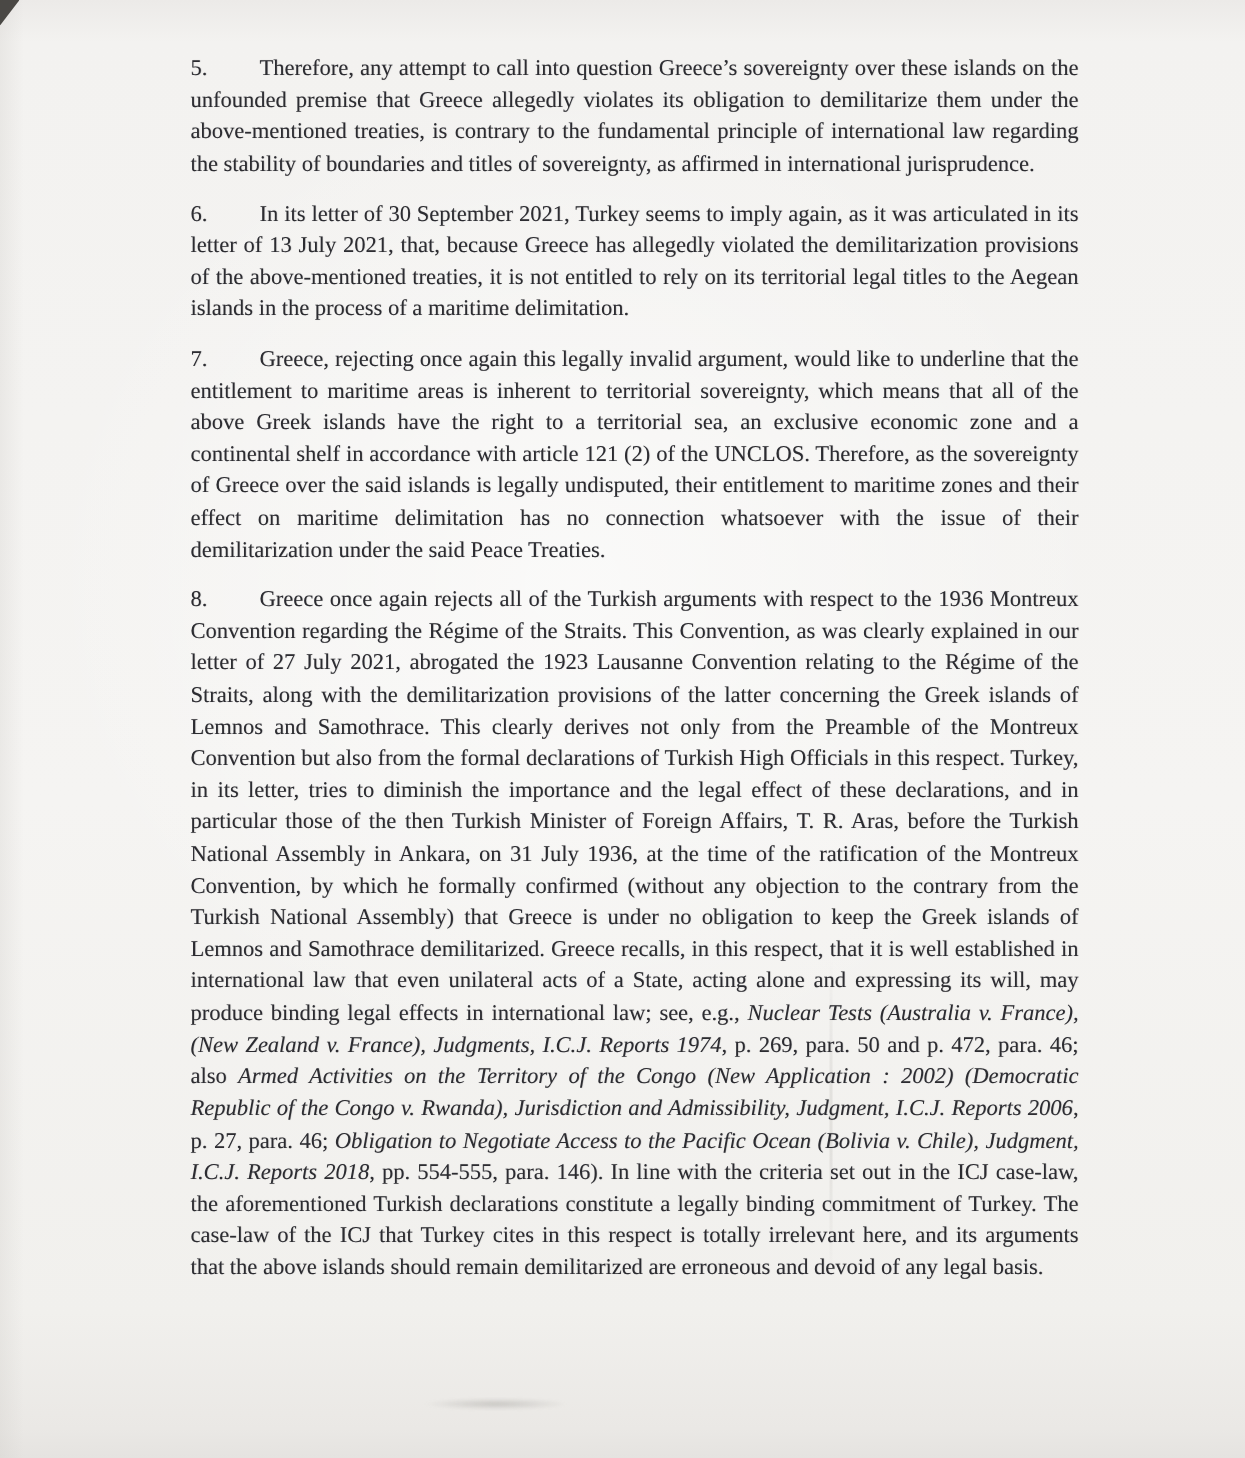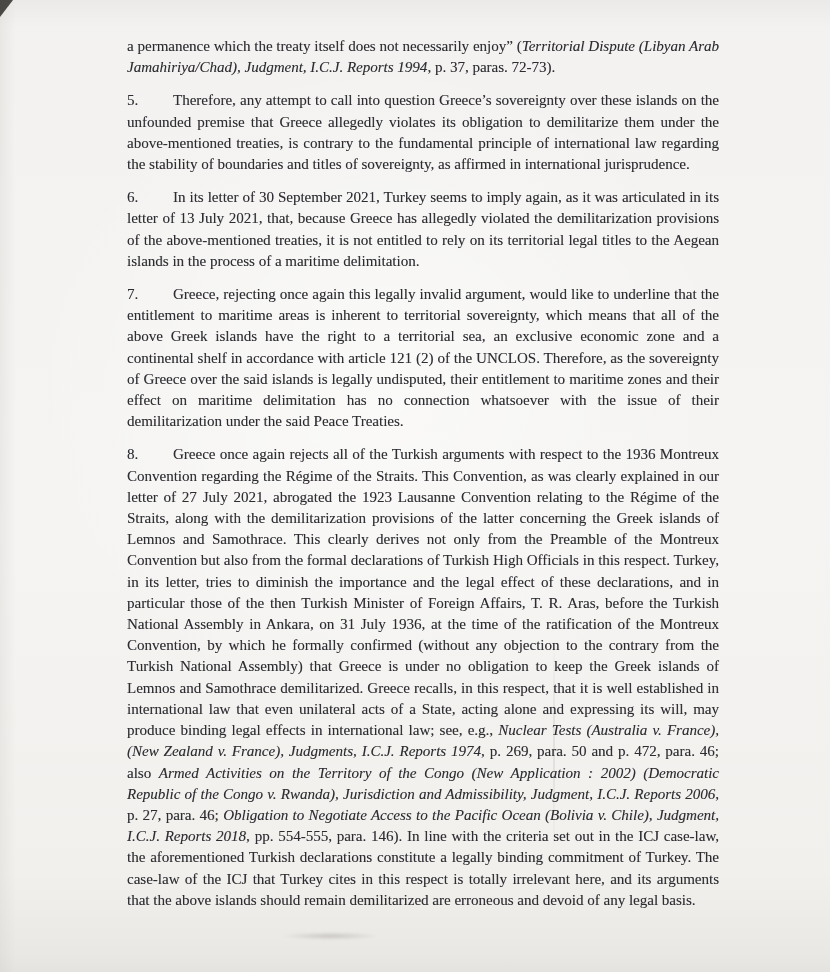--- a/index.html
+++ b/index.html
@@ -69,20 +69,19 @@
   }
   i { font-style: italic; }
 </style>
 </head>
 <body>
 
 <div class="paper">
   <div class="corner-mark"></div>
   <div class="crease"></div>
   <div class="text-block" id="doc-body">
-      <p><span>a permanence which the treaty itself does not necessarily enjoy” (</span><i>Territorial Dispute (Libyan Arab Jamahiriya/Chad), Judgment, I.C.J. Reports 1994</i><span>, p. 37, paras. 72-73).</span></p>
       <p><span class="pnum">5.</span><span>Therefore, any attempt to call into question Greece’s sovereignty over these islands on the unfounded premise that Greece allegedly violates its obligation to demilitarize them under the above-mentioned treaties, is contrary to the fundamental principle of international law regarding the stability of boundaries and titles of sovereignty, as affirmed in international jurisprudence.</span></p>
       <p><span class="pnum">6.</span><span>In its letter of 30 September 2021, Turkey seems to imply again, as it was articulated in its letter of 13 July 2021, that, because Greece has allegedly violated the demilitarization provisions of the above-mentioned treaties, it is not entitled to rely on its territorial legal titles to the Aegean islands in the process of a maritime delimitation.</span></p>
       <p><span class="pnum">7.</span><span>Greece, rejecting once again this legally invalid argument, would like to underline that the entitlement to maritime areas is inherent to territorial sovereignty, which means that all of the above Greek islands have the right to a territorial sea, an exclusive economic zone and a continental shelf in accordance with article 121 (2) of the UNCLOS. Therefore, as the sovereignty of Greece over the said islands is legally undisputed, their entitlement to maritime zones and their effect on maritime delimitation has no connection whatsoever with the issue of their demilitarization under the said Peace Treaties.</span></p>
       <p><span class="pnum">8.</span><span>Greece once again rejects all of the Turkish arguments with respect to the 1936 Montreux Convention regarding the Régime of the Straits. This Convention, as was clearly explained in our letter of 27 July 2021, abrogated the 1923 Lausanne Convention relating to the Régime of the Straits, along with the demilitarization provisions of the latter concerning the Greek islands of Lemnos and Samothrace. This clearly derives not only from the Preamble of the Montreux Convention but also from the formal declarations of Turkish High Officials in this respect. Turkey, in its letter, tries to diminish the importance and the legal effect of these declarations, and in particular those of the then Turkish Minister of Foreign Affairs, T. R. Aras, before the Turkish National Assembly in Ankara, on 31 July 1936, at the time of the ratification of the Montreux Convention, by which he formally confirmed (without any objection to the contrary from the Turkish National Assembly) that Greece is under no obligation to keep the Greek islands of Lemnos and Samothrace demilitarized. Greece recalls, in this respect, that it is well established in international law that even unilateral acts of a State, acting alone and expressing its will, may produce binding legal effects in international law; see, e.g., </span><i>Nuclear Tests (Australia v. France), (New Zealand v. France), Judgments, I.C.J. Reports 1974</i><span>, p. 269, para. 50 and p. 472, para. 46; also </span><i>Armed Activities on the Territory of the Congo (New Application : 2002) (Democratic Republic of the Congo v. Rwanda), Jurisdiction and Admissibility, Judgment, I.C.J. Reports 2006</i><span>, p. 27, para. 46; </span><i>Obligation to Negotiate Access to the Pacific Ocean (Bolivia v. Chile), Judgment, I.C.J. Reports 2018</i><span>, pp. 554-555, para. 146). In line with the criteria set out in the ICJ case-law, the aforementioned Turkish declarations constitute a legally binding commitment of Turkey. The case-law of the ICJ that Turkey cites in this respect is totally irrelevant here, and its arguments that the above islands should remain demilitarized are erroneous and devoid of any legal basis.</span></p>
     </div>
   <div class="smudge"></div>
 </div>
 
 </body></html>

